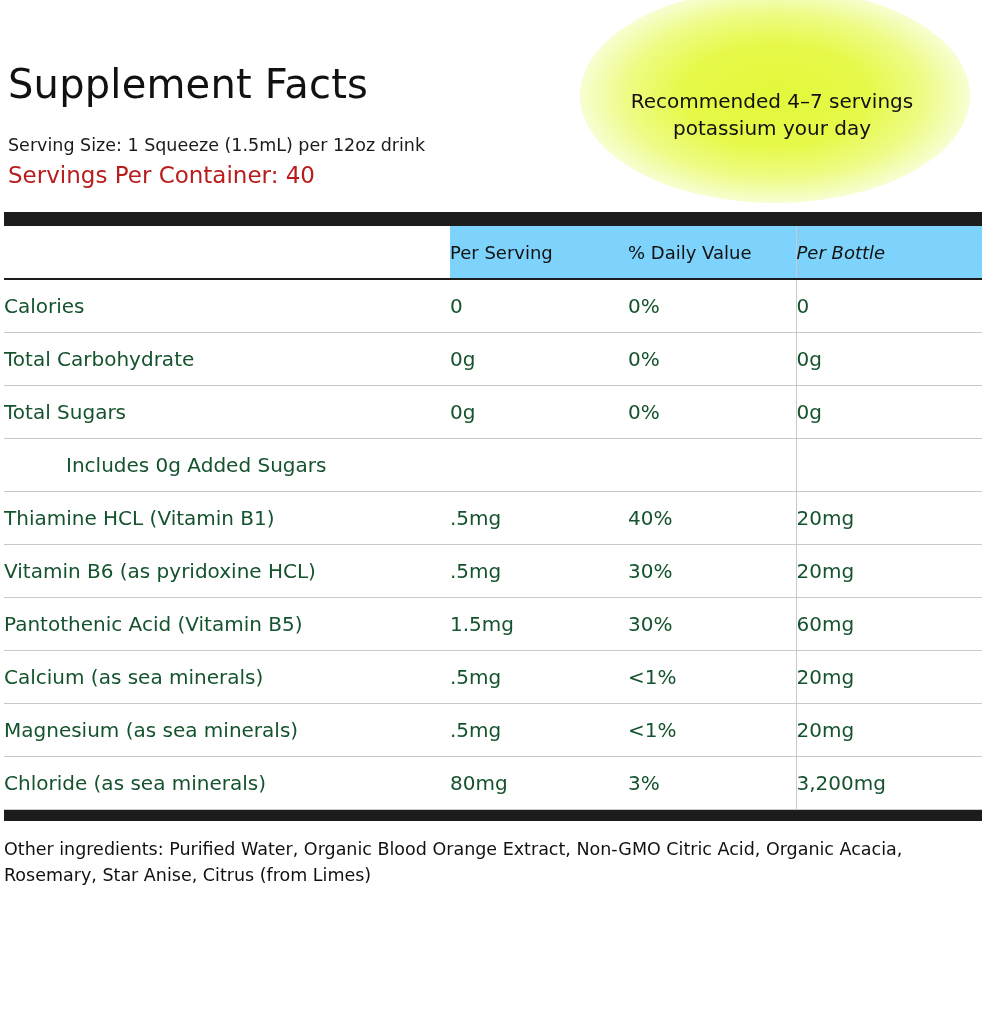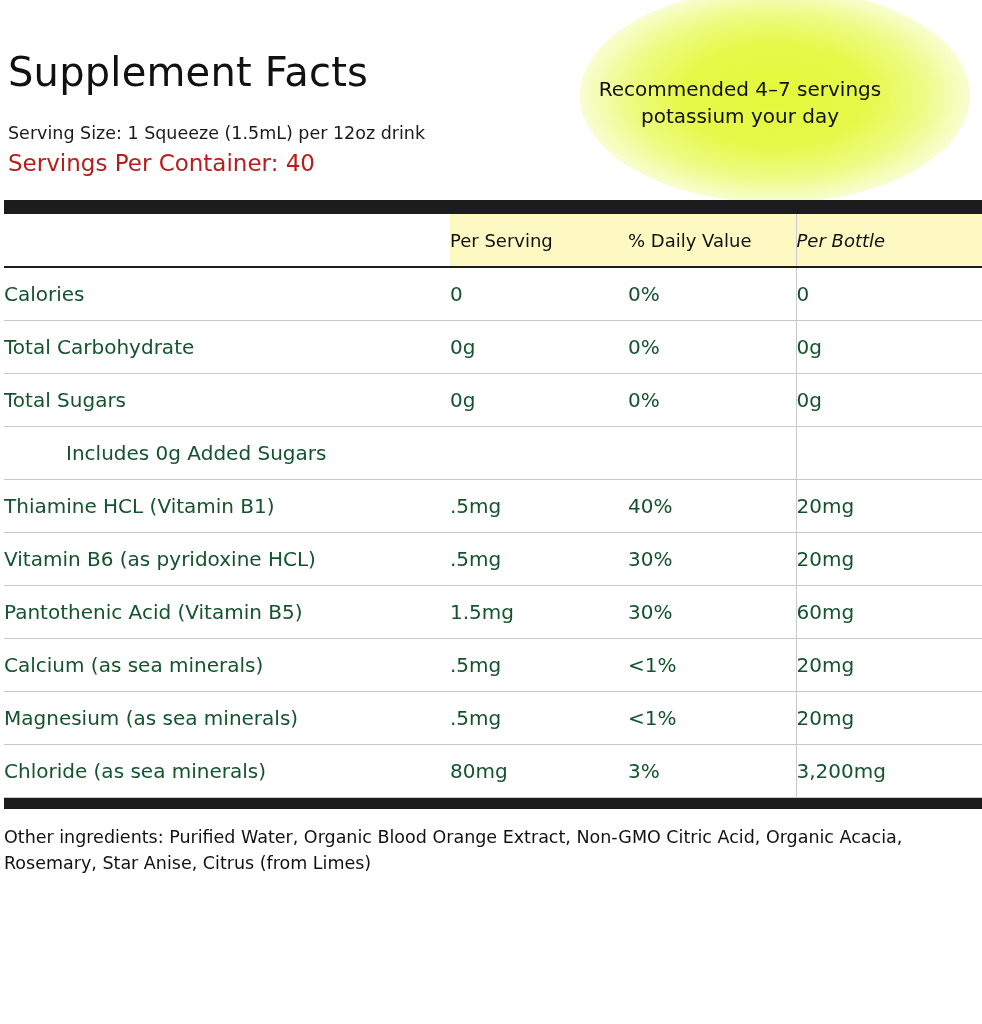--- a/index.html
+++ b/index.html
@@ -37,20 +37,21 @@
   .page {
     position: relative;
     z-index: 1;
     padding: 0 2px;
   }
 
   
   .header {
     position: relative;
     height: 200px;
+    margin-top: 12px;
   }
   .title {
     position: absolute;
     left: 6px;
     top: 52px;
     font-size: 40px;
     font-weight: 400;
     letter-spacing: 0.2px;
     color: #111111;
     line-height: 1;
@@ -66,21 +67,21 @@
   .servings-per {
     position: absolute;
     left: 6px;
     top: 147px;
     font-size: 23px;
     color: #b91c1c;
     line-height: 1.45;
   }
   .recommend {
     position: absolute;
-    left: 528px;
+    left: 560px;
     top: 76px;
     width: 420px;
     text-align: center;
     font-size: 20px;
     line-height: 1.35;
     color: #111111;
   }
 
   
   table.facts {
@@ -114,21 +115,21 @@
   .col-serv   { width: 178px; }
   .col-dv     { width: 168px; }
   .col-bottle { width: 186px; }
 
   tr.head td {
     height: 52px;
     font-size: 18px;
     color: #111111;
     border-bottom: 2px solid #1c1c1c;
   }
-  tr.head td.hl { background: #fef9c3; }
+  tr.head td.hl { background: #7dd3fc; }
 
   tr.row td {
     height: 52px;
     font-size: 20px;
     color: #14532d;
     border-bottom: 1px solid #c9c9c9;
   }
   tr.row:last-child td { border-bottom: none; }
 
   td.name     { padding-left: 22px; }

